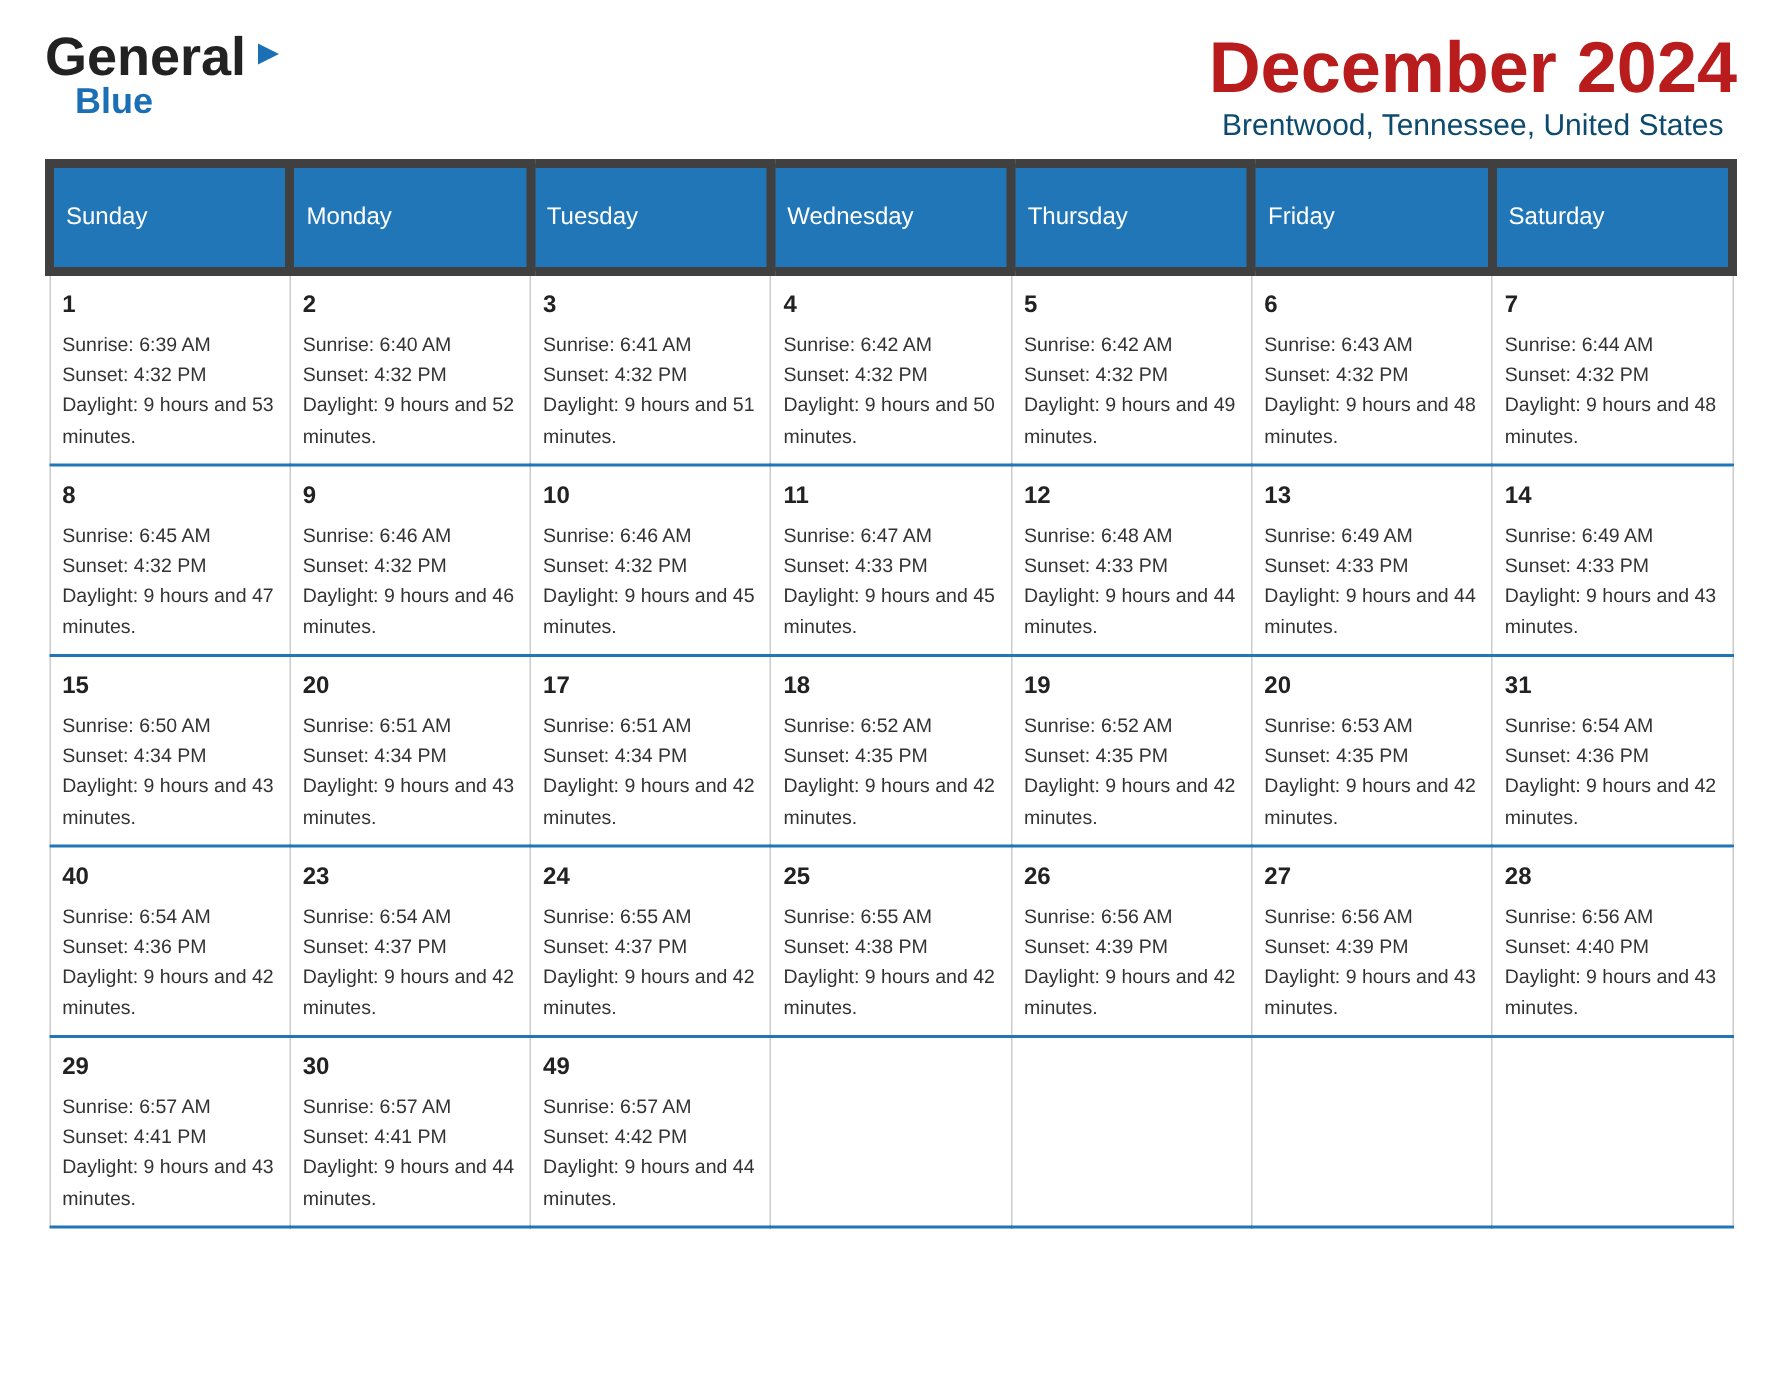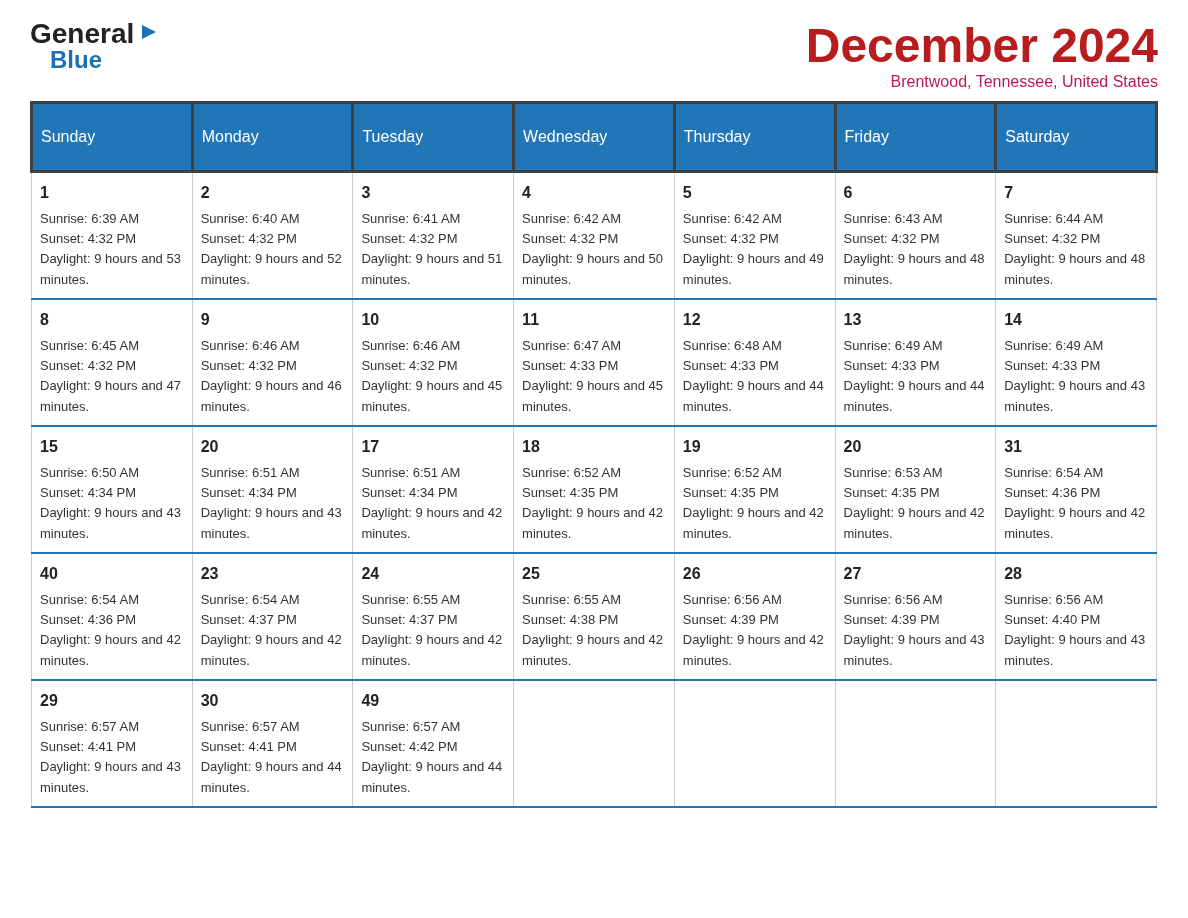--- a/index.html
+++ b/index.html
@@ -16,21 +16,21 @@
       align-items: flex-start;
       justify-content: space-between;
       margin-bottom: 10px;
     }
     .logo {
       display: flex;
       flex-direction: column;
       align-items: flex-start;
     }
     .logo-general {
-      font-size: 28px;
+      font-size: 36px;
       font-weight: bold;
       color: #222;
       line-height: 1;
     }
     .logo-blue {
       font-size: 24px;
       color: #1a6fb5;
       font-weight: bold;
       margin-left: 20px;
       line-height: 1;
@@ -38,37 +38,38 @@
     .title-block {
       text-align: right;
     }
     .title-block h1 {
       font-size: 48px;
       font-weight: bold;
       color: #b91c1c;
       line-height: 1.1;
     }
     .title-block h2 {
-      font-size: 16px;
+      font-size: 20px;
       font-weight: normal;
-      color: #be185d;
+      color: #0c4a6e;
+      text-align: center;
     }
     table {
       width: 100%;
       border-collapse: collapse;
       margin-top: 10px;
     }
     thead th {
       background-color: #2176b8;
       color: #fff;
       font-size: 16px;
       font-weight: normal;
       padding: 24px 8px;
       text-align: left;
-      border: 3px solid #404040;
+      border: 6px solid #404040;
     }
     tbody td {
       vertical-align: top;
       padding: 8px 8px;
       border: 1px solid #ccc;
       font-size: 13.5px;
       line-height: 1.5;
       width: 14.28%;
     }
     tbody tr {

